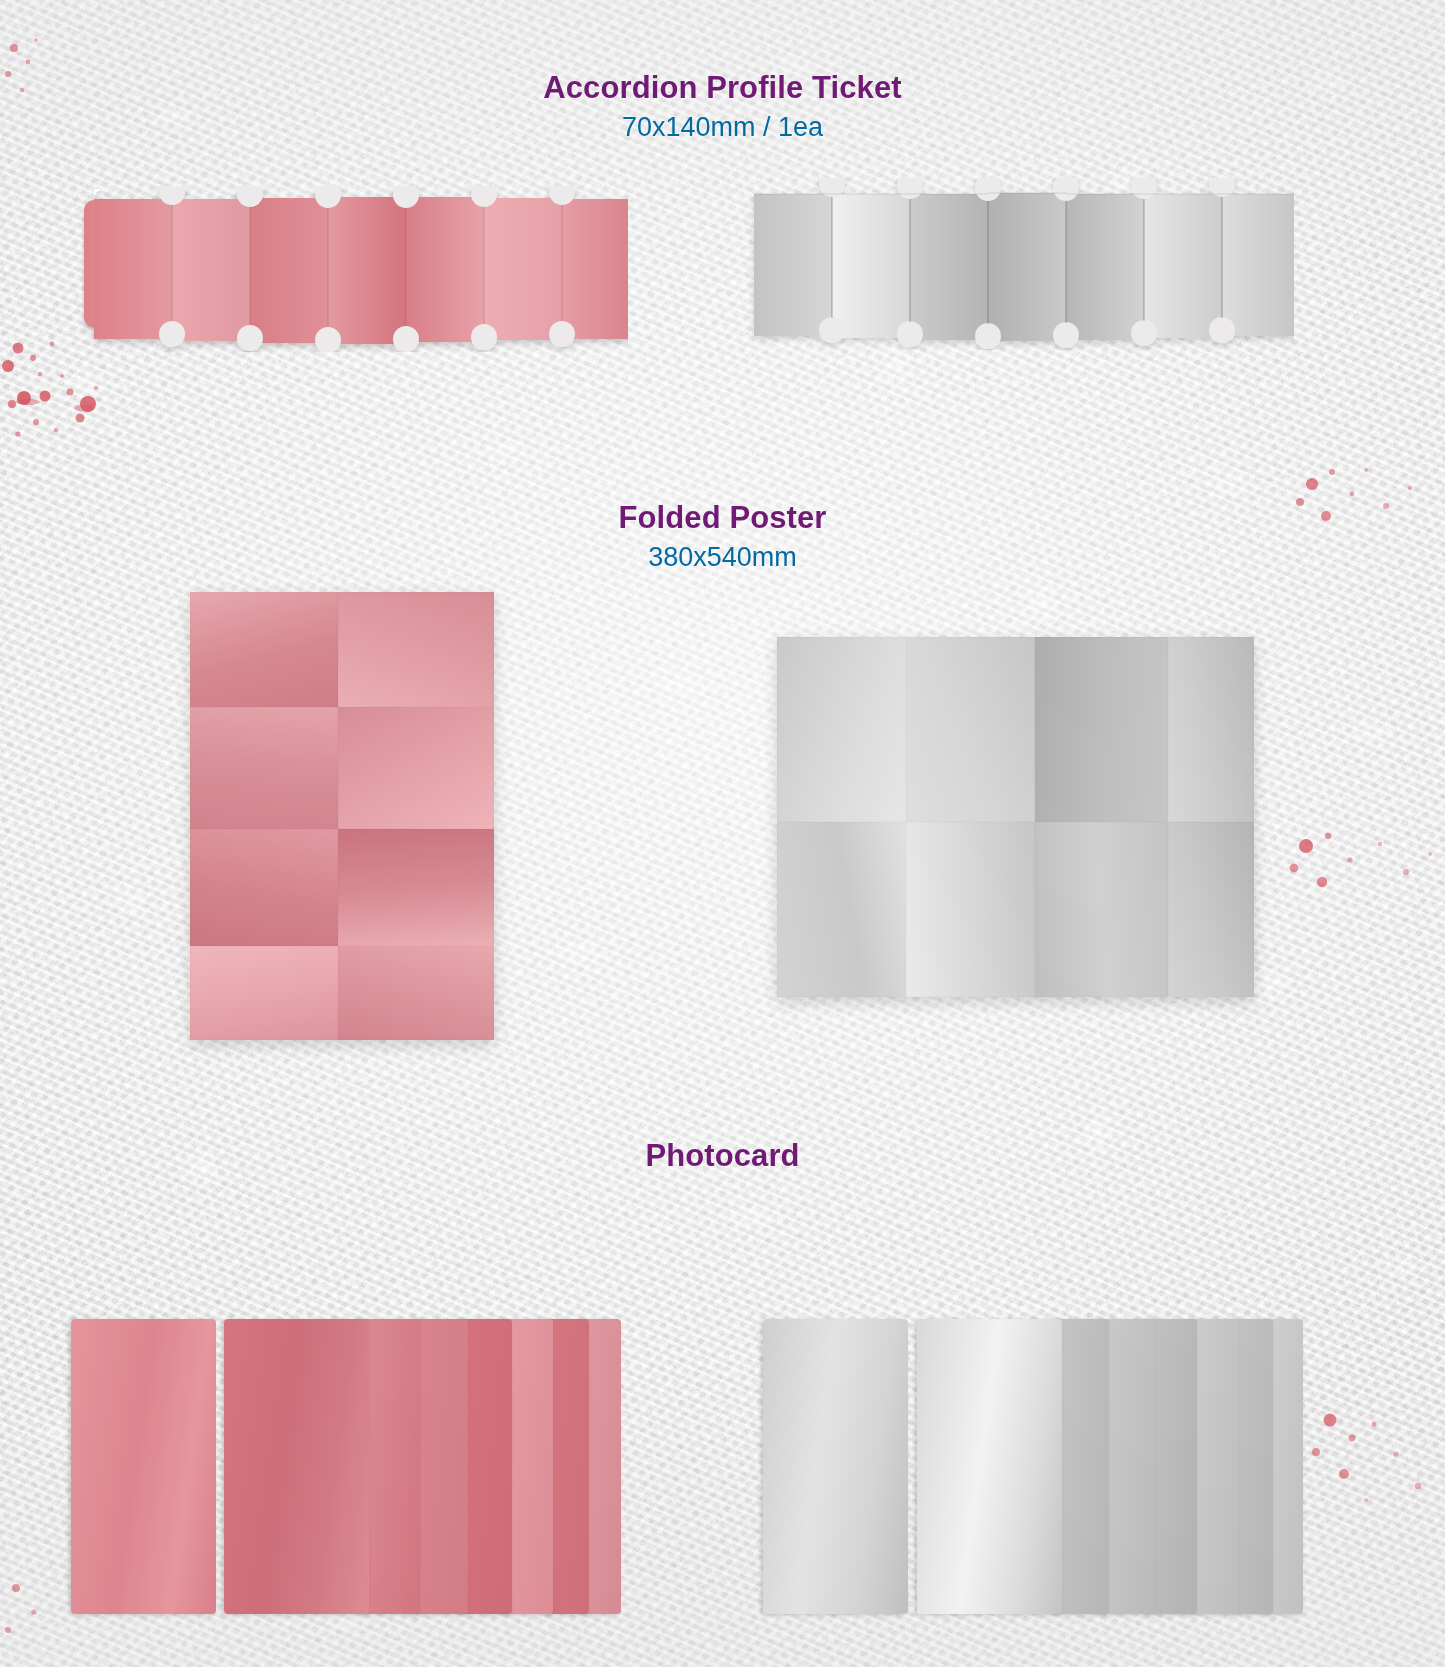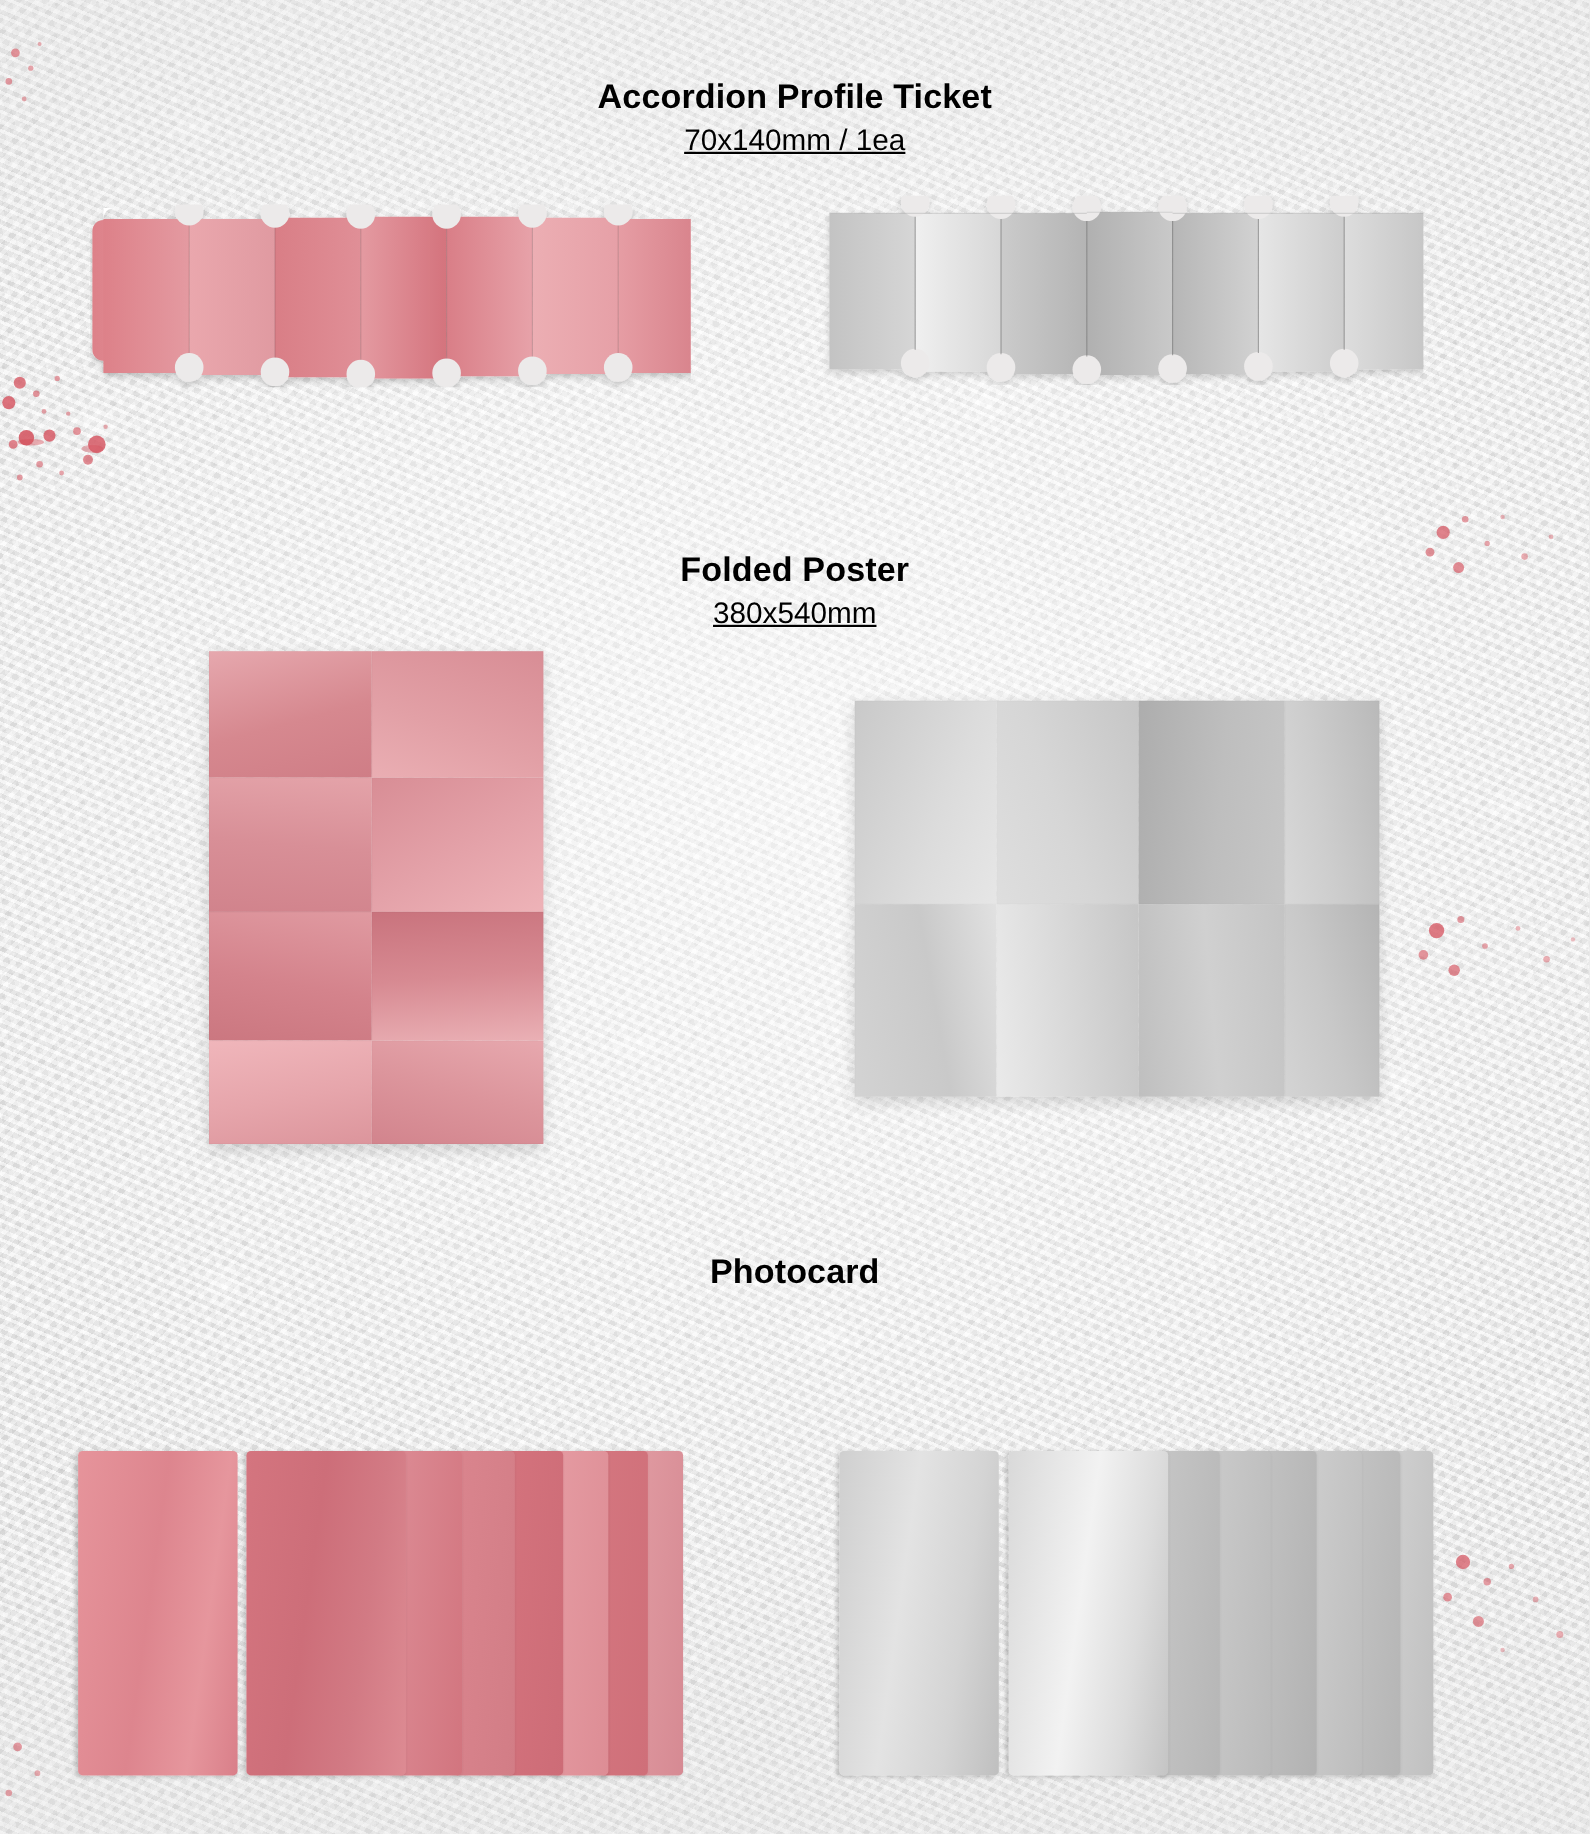--- a/index.html
+++ b/index.html
@@ -64,27 +64,26 @@
       linear-gradient(180deg, rgba(232,232,232,.35) 0%, rgba(255,255,255,0) 18%, rgba(255,255,255,0) 82%, rgba(228,228,228,.35) 100%);
   }
 
   
   .splat{position:absolute;z-index:1;pointer-events:none;}
 
   
   .sec-head{position:absolute;z-index:5;width:100%;text-align:center;left:0;}
   .sec-title{
     font-weight:bold;font-size:31px;letter-spacing:.1px;
-    color:#000000;line-height:1.05;
+    color:#701a75;line-height:1.05;
     text-shadow:0 1px 1px rgba(255,255,255,.55);
   }
   .sec-sub{
-    font-size:27px;color:#000000;line-height:1.35;margin-top:4px;
+    font-size:27px;color:#0369a1;line-height:1.35;margin-top:4px;
     text-shadow:0 1px 1px rgba(255,255,255,.55);
-    text-decoration:underline;
   }
 
   
   .art{position:absolute;z-index:3;}
 
   
   .poster{position:absolute;display:grid;box-shadow:0 5px 14px rgba(0,0,0,.16);}
   .poster .cell{position:relative;}
   .poster .cell::after{
     content:"";position:absolute;inset:0;

